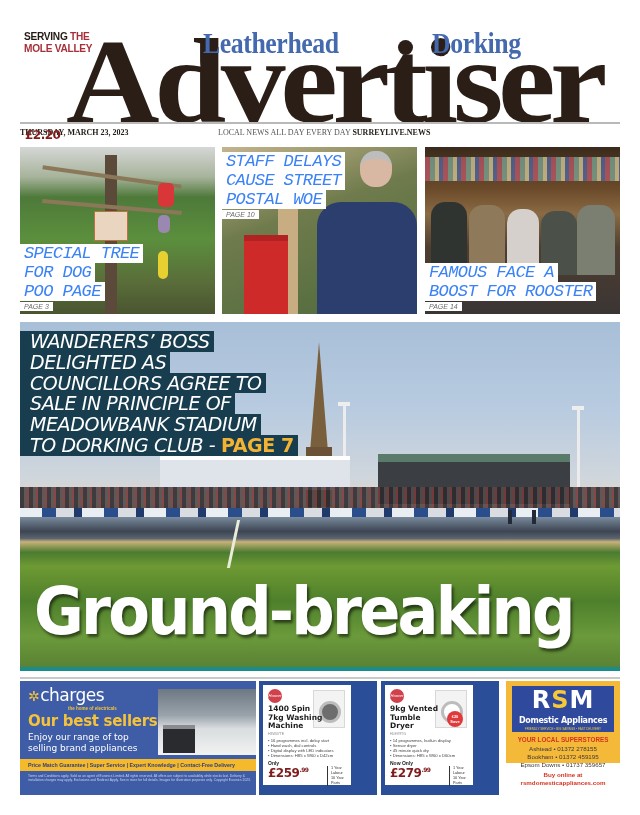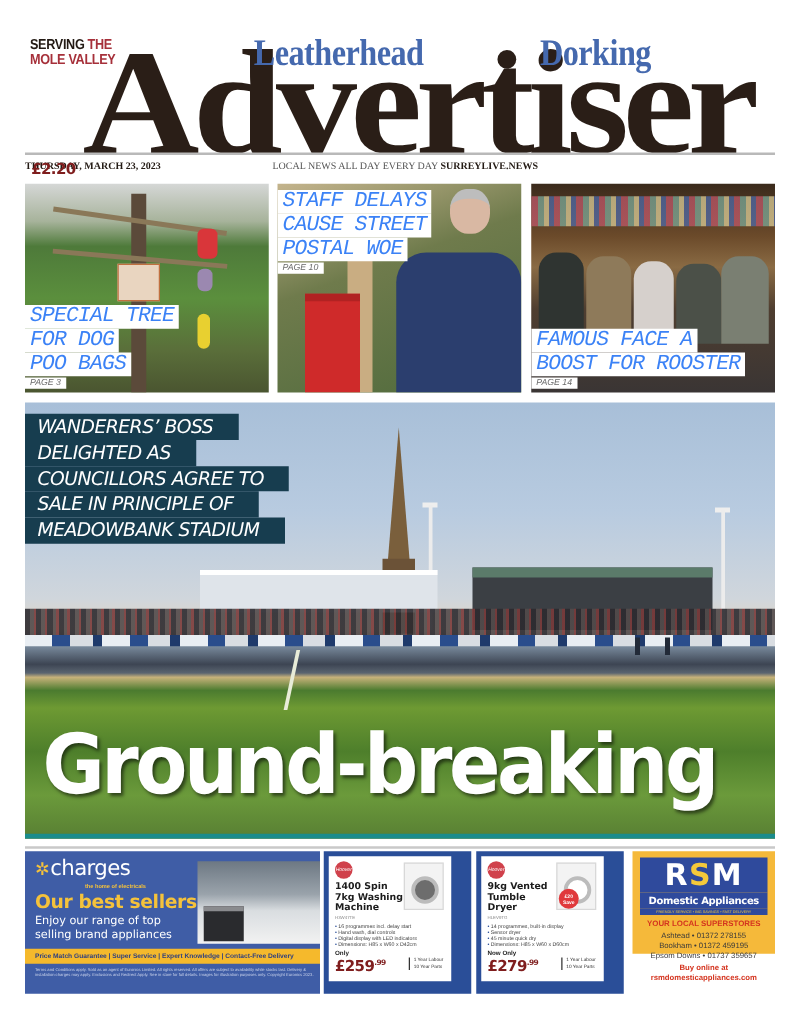--- a/index.html
+++ b/index.html
@@ -38,21 +38,21 @@
   .spire { position: absolute; left: 290px; top: 20px; width: 0; height: 0; border-left: 9px solid transparent; border-right: 9px solid transparent; border-bottom: 110px solid #7a5f3c; }
   .spire-base { position: absolute; left: 286px; top: 125px; width: 26px; height: 60px; background: #6b5237; }
   .lamp { position: absolute; width: 3px; background: #ececec; }
   .lamp-head { position: absolute; width: 12px; height: 4px; background: #eeeeee; }
   .stand { position: absolute; left: 358px; top: 132px; width: 192px; height: 50px; background: #3b3f44; border-top: 8px solid #5b7b6a; }
   .crowd { position: absolute; left: 0; top: 165px; width: 600px; height: 22px; background: repeating-linear-gradient(90deg, #2c2a2f 0 4px, #524a4a 4px 7px, #7a3a3a 7px 9px); opacity: .9; }
   .hoardings { position: absolute; left: 0; top: 186px; width: 600px; height: 9px; background: repeating-linear-gradient(90deg, #e9eef3 0 22px, #2a4d8c 22px 36px, #d9dde2 36px 54px, #1f3a6b 54px 62px); }
   .pitch-line { position: absolute; left: 212px; top: 198px; width: 3px; height: 48px; background: #e8ecd8; transform: skewX(-12deg); }
   .player { position: absolute; width: 4px; height: 14px; background: #222a38; }
   .main-headline-wrap { position: absolute; left: 0; top: 9px; }
-  .main-line { display: table; background: #173d4f; color: #ffffff; font-family: "DejaVu Sans", sans-serif; font-style: italic; font-weight: 400; font-size: 15px; line-height: 20.8px; padding: 0 20px 0 10px; letter-spacing: -0.4px; }
+  .main-line { display: table; background: #173d4f; color: #ffffff; font-family: "DejaVu Sans", sans-serif; font-style: italic; font-weight: 400; font-size: 19px; line-height: 20.8px; padding: 0 4px 0 10px; letter-spacing: -0.4px; }
   .main-line .pg { font-style: normal; font-weight: 700; color: #f2b233; }
   .big-headline { position: absolute; left: 14px; top: 255px; font-family: "DejaVu Sans", sans-serif; font-weight: 700; font-size: 66px; line-height: 70px; color: #ffffff; letter-spacing: -3px; transform: scaleX(0.92); transform-origin: left top; text-shadow: 2px 3px 3px rgba(0,0,0,0.55); }
   .teal-bar { position: absolute; left: 0; bottom: 0; width: 600px; height: 4px; background: #1a8c8c; }
 
   .ad-rule { position: absolute; left: 20px; top: 677px; width: 600px; height: 2px; background: #c9c9c9; }
 
   
   .ad { position: absolute; left: 20px; top: 681px; width: 600px; height: 114px; background: #ffffff; }
   .eu { position: absolute; left: 0; top: 0; width: 236px; height: 114px; background: #3f5da6; overflow: hidden; }
   .eu-kitchen { position: absolute; left: 138px; top: 8px; width: 98px; height: 66px; background: linear-gradient(180deg, #6d7883 0%, #9aa3ab 40%, #d9dde0 60%, #f2f2f2 100%); }
@@ -61,21 +61,21 @@
   .eu-logo .star { color: #f5c23b; font-size: 14px; margin-right: 1px; }
   .eu-sub { position: absolute; left: 48px; top: 25px; font-size: 4.5px; color: #f5c23b; font-weight: 700; }
   .eu-head { position: absolute; left: 8px; top: 31px; font-family: "DejaVu Sans", sans-serif; font-weight: 700; font-size: 15px; color: #f5c23b; letter-spacing: -0.3px; }
   .eu-body { position: absolute; left: 8px; top: 51px; font-family: "DejaVu Sans", sans-serif; font-size: 9px; line-height: 11px; color: #ffffff; }
   .eu-bar { position: absolute; left: 0; top: 78px; width: 236px; height: 12px; background: #f5b92c; font-size: 5.3px; font-weight: 700; color: #2d3f80; line-height: 12px; padding-left: 8px; white-space: nowrap; }
   .eu-terms { position: absolute; left: 8px; top: 93px; width: 225px; font-size: 3.3px; line-height: 4.2px; color: #c9d2ea; }
 
   .prod { position: absolute; top: 0; width: 118px; height: 114px; background: #2a4e98; padding: 4px; }
   .prod.p1 { left: 239px; }
   .prod.p2 { left: 361px; }
-  .prod-inner { position: relative; width: 98px; height: 100px; background: #ffffff; }
+  .prod-inner { position: relative; width: 88px; height: 100px; background: #ffffff; }
   .hoover { position: absolute; left: 5px; top: 4px; width: 14px; height: 14px; border-radius: 50%; background: #d0414b; color: #fff; font-size: 4px; text-align: center; line-height: 14px; font-style: italic; }
   .appliance { position: absolute; right: 6px; top: 5px; width: 32px; height: 38px; background: #f3f3f3; border: 1px solid #d8d8d8; }
   .appliance .door { position: absolute; left: 5px; top: 10px; width: 22px; height: 22px; border-radius: 50%; border: 3px solid #bcbcbc; background: #6d6d6d; }
   .appliance.dryer .door { background: #ffffff; }
   .prod-name { position: absolute; left: 5px; top: 20px; width: 70px; font-family: "DejaVu Sans", sans-serif; font-weight: 700; font-size: 7.5px; line-height: 8.5px; color: #1c1c1c; }
   .prod-code { position: absolute; left: 5px; top: 47px; font-size: 3.5px; color: #888; }
   .save-badge { position: absolute; left: 62px; top: 26px; width: 16px; height: 16px; border-radius: 50%; background: #e0393c; color: #fff; font-size: 4px; font-weight: 700; text-align: center; line-height: 5px; padding-top: 3px; }
   .features { position: absolute; left: 5px; top: 53px; list-style: none; font-size: 4.2px; line-height: 5px; color: #444; }
   .features li::before { content: "• "; color: #2a4e98; font-weight: 700; }
   .price-label { position: absolute; left: 5px; top: 75px; font-size: 5px; font-weight: 700; color: #1c1c1c; }
@@ -115,21 +115,21 @@
 <article class="story s1">
   <div class="ph" style="left:85px;top:8px;width:12px;height:159px;background:#5b4a3a;"></div>
   <div class="ph" style="left:22px;top:28px;width:140px;height:4px;background:#8a7858;transform:rotate(8deg);"></div>
   <div class="ph" style="left:22px;top:58px;width:140px;height:4px;background:#8a7858;transform:rotate(5deg);"></div>
   <div class="ph" style="left:74px;top:64px;width:34px;height:30px;background:#e9d5c0;border:1px solid #c07040;"></div>
   <div class="ph" style="left:138px;top:36px;width:16px;height:24px;background:#d9363a;border-radius:5px;"></div>
   <div class="ph" style="left:138px;top:68px;width:12px;height:18px;background:#9b88b0;border-radius:5px;"></div>
   <div class="ph" style="left:138px;top:104px;width:10px;height:28px;background:#e8d030;border-radius:5px;"></div>
   <div class="headline-box" style="left:0;top:97px;">SPECIAL TREE</div>
   <div class="headline-box" style="left:0;top:116px;">FOR DOG</div>
-  <div class="headline-box" style="left:0;top:135px;">POO BAGS</div>
+  <div class="headline-box" style="left:0;top:135px;">POO PAGE</div>
   <div class="page-ref" style="left:0;top:155px;">PAGE 3</div>
 </article>
 
 <article class="story s2">
   <div class="ph" style="left:56px;top:60px;width:20px;height:107px;background:#c9ad82;"></div>
   <div class="ph" style="left:22px;top:88px;width:44px;height:79px;background:#cf2a2a;border-top:6px solid #b12222;"></div>
   <div class="ph" style="left:95px;top:55px;width:100px;height:112px;background:#2b3e6e;border-radius:24px 24px 0 0;"></div>
   <div class="ph" style="left:138px;top:4px;width:32px;height:36px;background:#d9b8a3;border-radius:45%;border-top:8px solid #bdbdbd;"></div>
   <div class="headline-box" style="left:0;top:5px;">STAFF DELAYS</div>
   <div class="headline-box" style="left:0;top:24px;">CAUSE STREET</div>
@@ -163,20 +163,24 @@
   <div class="pitch-line"></div>
   <div class="player" style="left:488px;top:188px;"></div>
   <div class="player" style="left:512px;top:188px;"></div>
 
   <div class="main-headline-wrap">
     <div class="main-line">WANDERERS’ BOSS</div>
     <div class="main-line">DELIGHTED AS</div>
     <div class="main-line">COUNCILLORS AGREE TO</div>
     <div class="main-line">SALE IN PRINCIPLE OF</div>
     <div class="main-line">MEADOWBANK STADIUM</div>
+    <div class="main-line">
+        <span>TO DORKING CLUB - </span>
+        <span class="pg">PAGE 7</span>
+      </div>
   </div>
   <div class="big-headline">Ground-breaking</div>
   <div class="teal-bar"></div>
 </article>
 
 <div class="ad-rule"></div>
 
 <aside class="ad">
   <div class="eu">
     <div class="eu-kitchen"></div>

